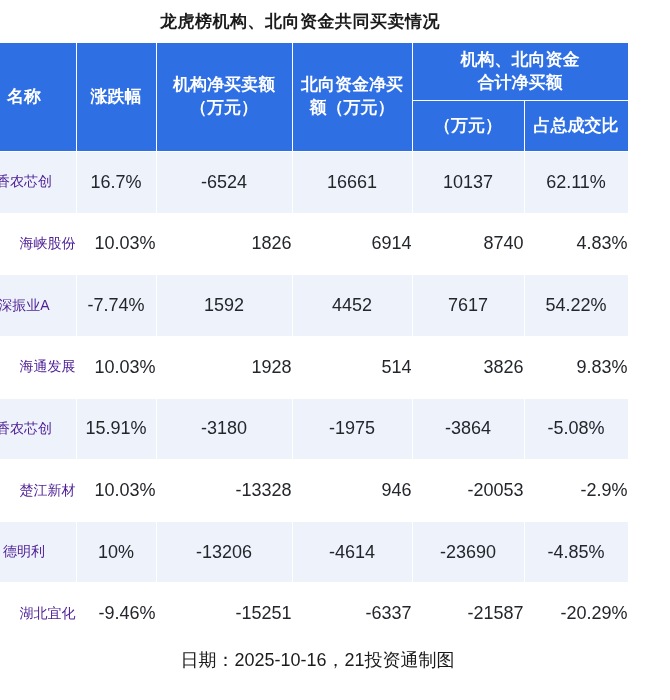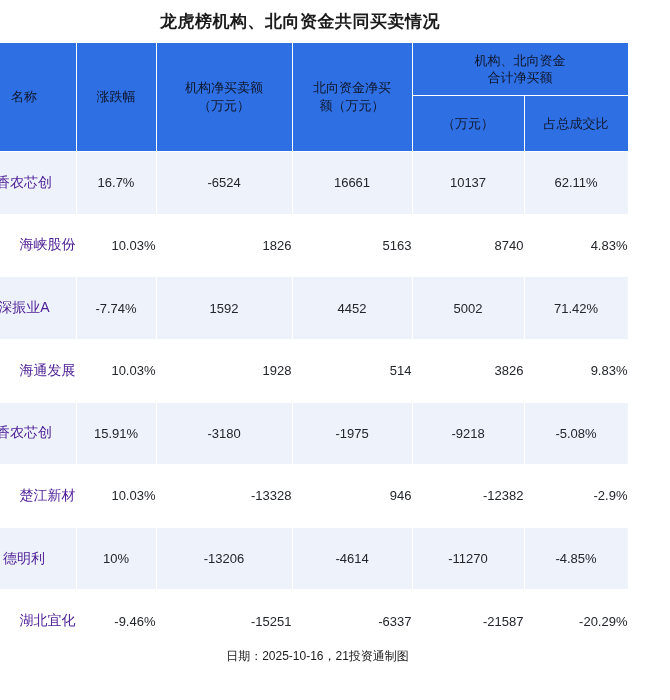--- a/index.html
+++ b/index.html
@@ -39,53 +39,53 @@
   }
   table.data-table th,
   table.data-table td {
     border: 1px solid #ffffff;
     padding: 0;
     text-align: center;
     vertical-align: middle;
   }
   thead th {
     background: #2f6fe4;
-    color: #0f172a;
-    font-size: 13px;
-    font-weight: normal;
+    color: #ffffff;
+    font-size: 17px;
+    font-weight: bold;
     line-height: 1.35;
   }
   thead th.group-top {
     height: 38px;
   }
   thead th.tall {
     height: 108px;
   }
   thead th.sub {
     height: 40px;
   }
   tbody td {
     height: 58px;
-    font-size: 13px;
+    font-size: 18px;
     color: #23262b;
   }
   tbody tr.odd td {
     background: #eef2fb;
   }
   tbody tr.even td {
     background: #ffffff;
     text-align: right;
   }
   tbody td.name-cell {
     color: #4c1d95;
     font-size: 14px;
   }
   .footer {
     margin-top: 24px;
-    font-size: 12px;
+    font-size: 18px;
     color: #1b1b1b;
     text-align: center;
     margin-left: 35px;
   }
   .col-name { width: 104px; }
   .col-chg  { width: 80px; }
   .col-inst { width: 136px; }
   .col-nb   { width: 120px; }
   .col-sum  { width: 112px; }
   .col-pct  { width: 104px; }
@@ -134,62 +134,62 @@
         <td>16.7%</td>
         <td>-6524</td>
         <td>16661</td>
         <td>10137</td>
         <td>62.11%</td>
       </tr>
       <tr class="even">
         <td class="name-cell">海峡股份</td>
         <td>10.03%</td>
         <td>1826</td>
-        <td>5163</td>
+        <td>6914</td>
         <td>8740</td>
         <td>4.83%</td>
       </tr>
       <tr class="odd">
         <td class="name-cell">深振业A</td>
         <td>-7.74%</td>
         <td>1592</td>
         <td>4452</td>
-        <td>5002</td>
-        <td>71.42%</td>
+        <td>7617</td>
+        <td>54.22%</td>
       </tr>
       <tr class="even">
         <td class="name-cell">海通发展</td>
         <td>10.03%</td>
         <td>1928</td>
         <td>514</td>
         <td>3826</td>
         <td>9.83%</td>
       </tr>
       <tr class="odd">
         <td class="name-cell">香农芯创</td>
         <td>15.91%</td>
         <td>-3180</td>
         <td>-1975</td>
-        <td>-9218</td>
+        <td>-3864</td>
         <td>-5.08%</td>
       </tr>
       <tr class="even">
         <td class="name-cell">楚江新材</td>
         <td>10.03%</td>
         <td>-13328</td>
         <td>946</td>
-        <td>-12382</td>
+        <td>-20053</td>
         <td>-2.9%</td>
       </tr>
       <tr class="odd">
         <td class="name-cell">德明利</td>
         <td>10%</td>
         <td>-13206</td>
         <td>-4614</td>
-        <td>-11270</td>
+        <td>-23690</td>
         <td>-4.85%</td>
       </tr>
       <tr class="even">
         <td class="name-cell">湖北宜化</td>
         <td>-9.46%</td>
         <td>-15251</td>
         <td>-6337</td>
         <td>-21587</td>
         <td>-20.29%</td>
       </tr>

